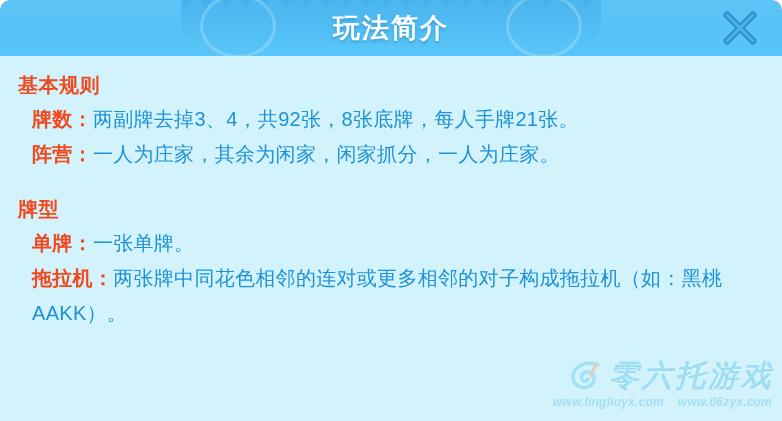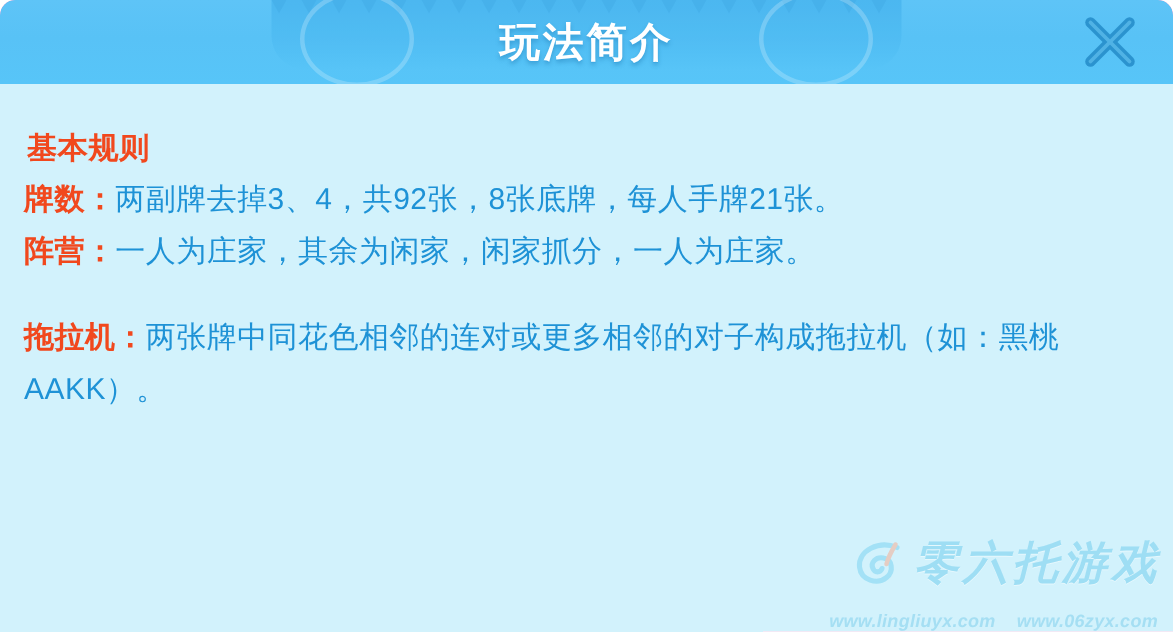--- a/index.html
+++ b/index.html
@@ -97,28 +97,28 @@
     background: #d2f2fc;
     padding: 14px 16px 0 16px;
     box-sizing: border-box;
   }
 
   .section-heading {
     color: #f1481d;
     font-size: 20px;
     font-weight: bold;
     line-height: 30px;
-    margin: 14px 0 2px 2px;
+    margin: 0 0 2px 2px;
     letter-spacing: .5px;
   }
   .text-line {
     font-size: 20px;
     line-height: 35px;
     color: #1e92d6;
-    margin-left: 0;
+    margin-left: 16px;
     letter-spacing: .3px;
     white-space: nowrap;
   }
   .text-line.wrap { white-space: normal; }
   .lbl {
     color: #f1481d;
     font-weight: bold;
   }
   .spacer { height: 22px; }
 
@@ -155,21 +155,20 @@
   }
   .wm-urls {
     display: flex;
     justify-content: flex-end;
     gap: 14px;
     font-size: 12px;
     color: #8ad3ee;
     font-weight: bold;
     letter-spacing: .2px;
     padding-right: 2px;
-    margin-top: 12px;
   }
 </style>
 </head>
 <body>
 
 <div class="dialog">
 
   <div class="header">
     <div class="header-band">
       <svg class="header-band-teeth" viewBox="0 0 420 9" preserveAspectRatio="none">
@@ -224,21 +223,25 @@
     <div class="text-line">
       <span class="lbl">牌数：</span><span>两副牌去掉3、4，共92张，8张底牌，每人手牌21张。</span>
     </div>
 
     <div class="text-line">
       <span class="lbl">阵营：</span><span>一人为庄家，其余为闲家，闲家抓分，一人为庄家。</span>
     </div>
 
     <div class="spacer"></div>
 
-
+    <div class="section-heading">牌型</div>
+
+    <div class="text-line">
+      <span class="lbl">单牌：</span><span>一张单牌。</span>
+    </div>
 
 
     <div class="text-line wrap">
       <span class="lbl">拖拉机：</span><span>两张牌中同花色相邻的连对或更多相邻的对子构成拖拉机（如：黑桃AAKK）。</span>
     </div>
 
     <div class="watermark">
       <div class="wm-row">
         <svg class="wm-logo" viewBox="0 0 34 34">
           <path d="M30 6 C18 1, 4 8, 5 19 C6 28, 17 31, 23 26 C28 22, 27 14, 21 13 C16 12, 12 16, 14 20 C15 23, 19 23, 20 20" fill="none" stroke="#86d7f2" stroke-width="3.4" stroke-linecap="round"></path>

